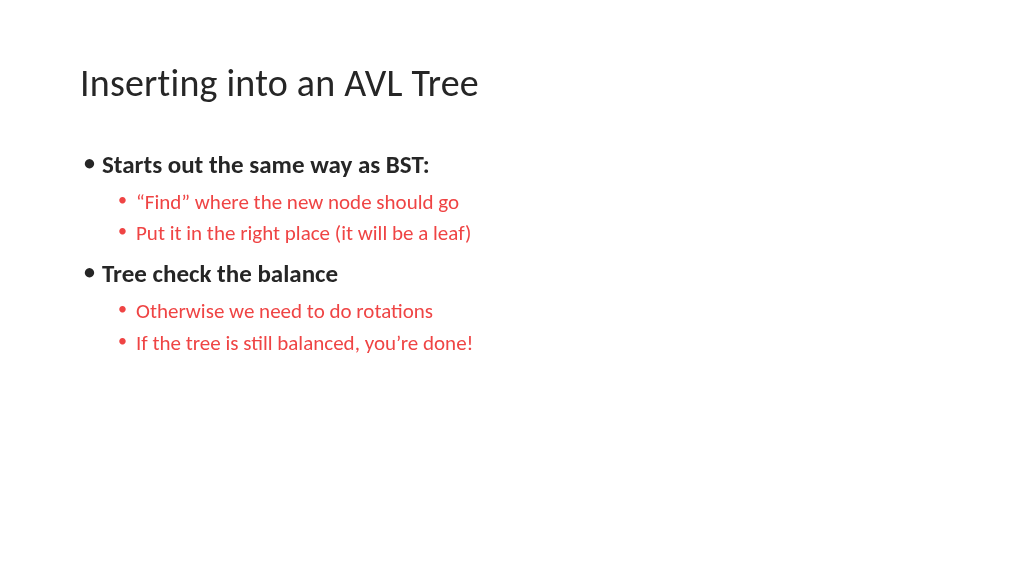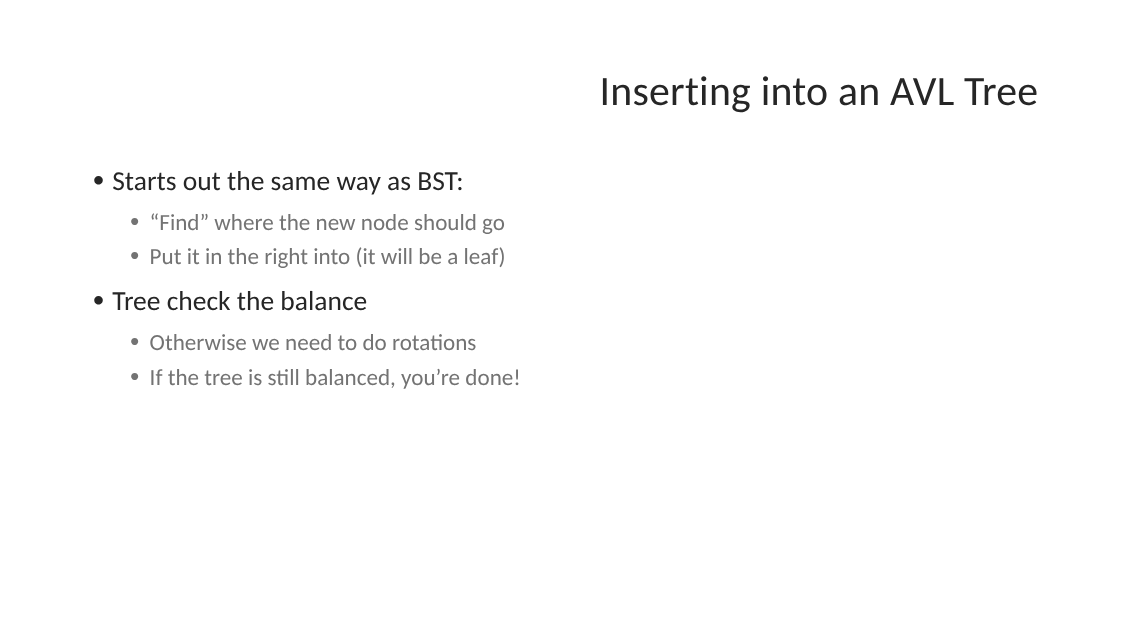--- a/index.html
+++ b/index.html
@@ -15,48 +15,48 @@
       color: #1a1a1a;
       padding: 60px 80px 40px 80px;
       overflow: hidden;
     }
     .title {
       font-size: 38px;
       font-weight: 400;
       color: #262626;
       margin-bottom: 42px;
       letter-spacing: 0.2px;
-      text-align: right;
     }
     .bullet-list {
       list-style: none;
     }
     .bullet-item {
       font-size: 25px;
       color: #262626;
       margin-bottom: 6px;
       padding-left: 22px;
       position: relative;
       line-height: 1.35;
+      font-weight: bold;
     }
     .bullet-item::before {
       content: "•";
       position: absolute;
       left: 4px;
       top: 0;
       font-size: 22px;
     }
     .sub-list {
       list-style: none;
       margin-top: 4px;
       margin-bottom: 10px;
     }
     .sub-item {
       font-size: 21px;
-      color: #737373;
+      color: #ef4444;
       margin-bottom: 3px;
       padding-left: 56px;
       position: relative;
       line-height: 1.35;
     }
     .sub-item::before {
       content: "•";
       position: absolute;
       left: 38px;
       top: 0;
@@ -65,20 +65,20 @@
   </style>
 </head>
 <body>
 
 <h1 class="title">Inserting into an AVL Tree</h1>
 
 <ul class="bullet-list">
   <li class="bullet-item">Starts out the same way as BST:</li>
   <ul class="sub-list">
     <li class="sub-item">“Find” where the new node should go</li>
-    <li class="sub-item">Put it in the right into (it will be a leaf)</li>
+    <li class="sub-item">Put it in the right place (it will be a leaf)</li>
   </ul>
   <li class="bullet-item">Tree check the balance</li>
   <ul class="sub-list">
     <li class="sub-item">Otherwise we need to do rotations</li>
     <li class="sub-item">If the tree is still balanced, you’re done!</li>
   </ul>
 </ul>
 
 </body></html>

